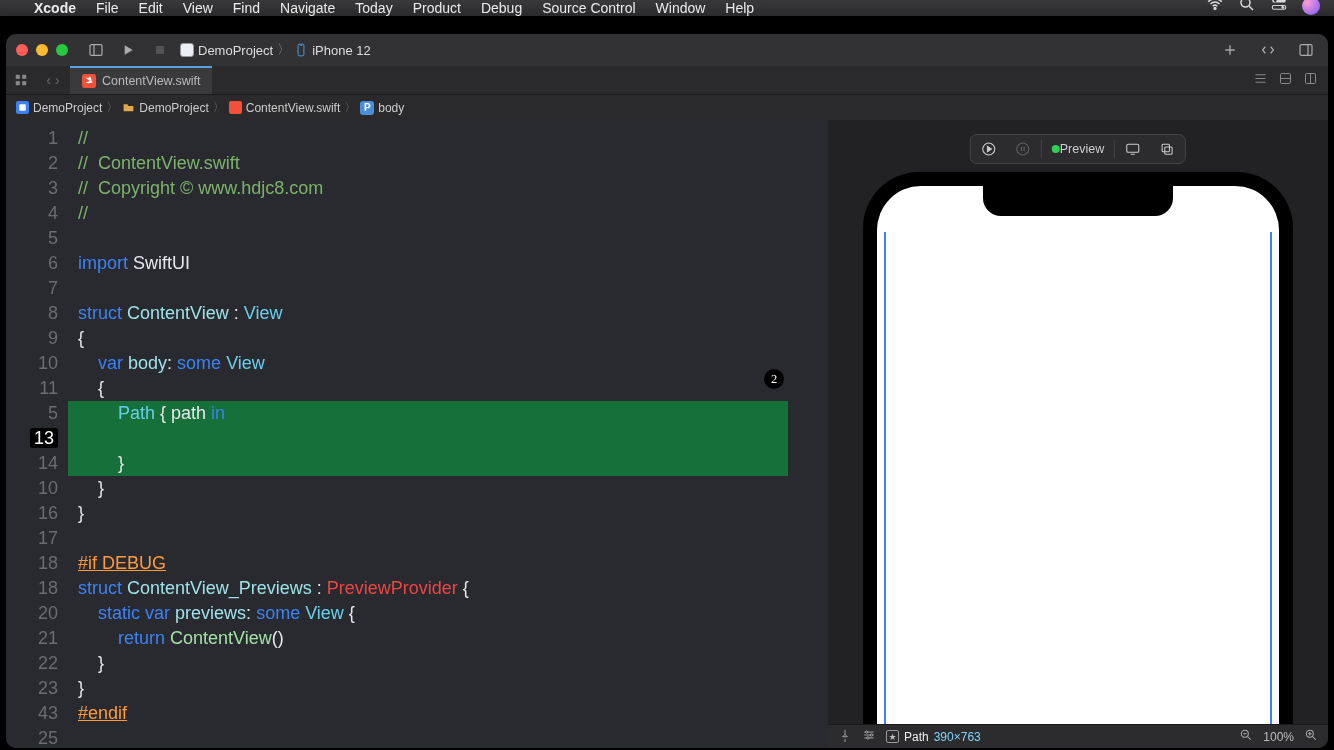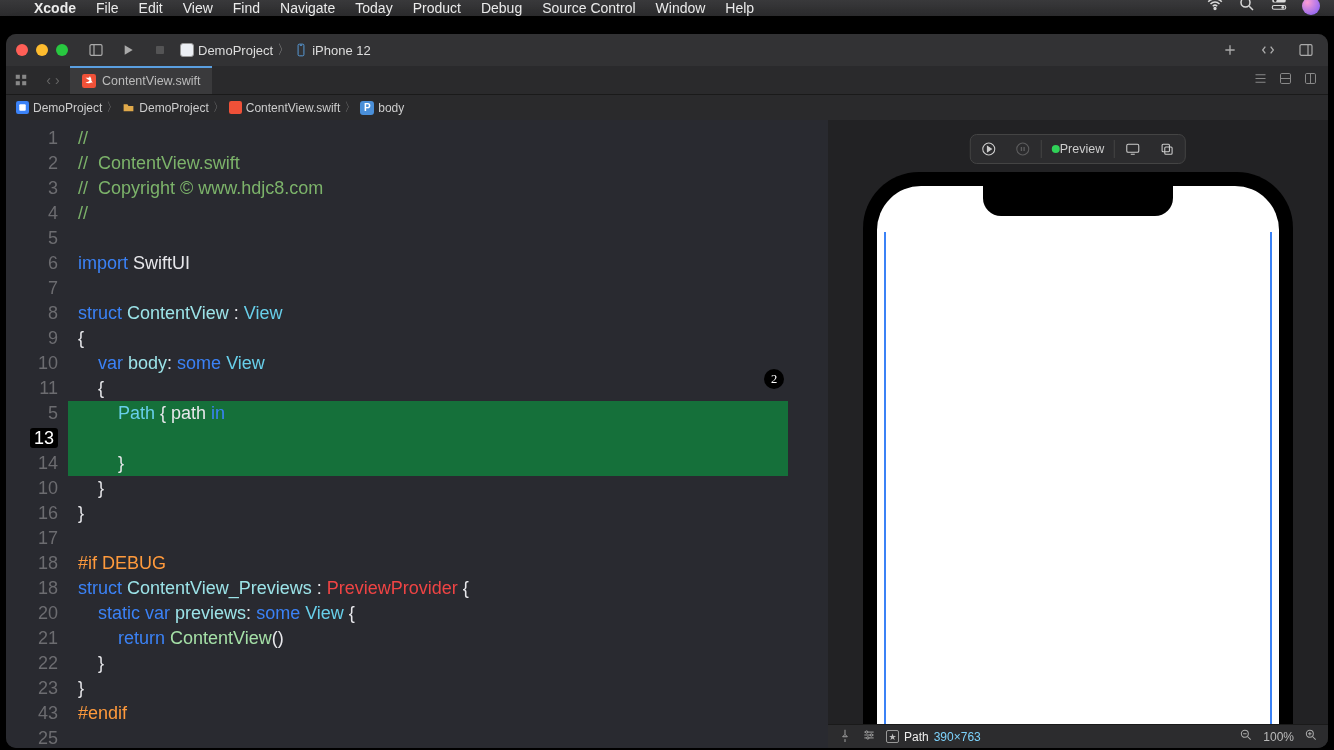--- a/index.html
+++ b/index.html
@@ -60,21 +60,21 @@
 .code .ln { position: relative; z-index: 1; padding-left: 10px; }
 .code .hlbg { position:absolute; left:0; right:40px; background:#15703a; z-index:0; }
 .gutter .cur { background: #000; color: #fff; border-radius: 3px; padding: 0 4px; }
 .c-comment { color: #7cb36a; }
 .c-keyword { color: #3b82f6; }
 .c-type { color: #9ce3e8; }
 .c-typelight { color: #68cfea; }
 .c-prov { color: #ef4444; }
 .c-plain { color: #e7e7eb; }
 .c-call { color: #a5e0a7; }
-.c-prep { color: #ff9a3c; }
+.c-prep { color: #ff9a3c; text-decoration: underline; }
 .badge { position: absolute; top: 249px; right: 44px; width: 20px; height: 20px; border-radius: 50%; background: #000; color: #fff; font-size: 12.5px; display:flex; align-items:center; justify-content:center; font-family: -apple-system; z-index:3; }
 
 
 .canvas { width: 500px; background: #222224; display: flex; flex-direction: column; position: relative; }
 .preview-toolbar { position: absolute; top: 14px; left: 50%; transform: translateX(-50%); height: 30px; background: #2c2c2e; border: 1px solid #444; border-radius: 7px; display: flex; align-items: center; gap: 2px; padding: 2px; z-index: 5; }
 .preview-toolbar .pbtn { height: 24px; padding: 0 8px; display:flex; align-items:center; color:#ccc; font-size:12.5px; border-radius:4px; }
 .preview-toolbar .pbtn.live .dot { width:8px; height:8px; border-radius:50%; background:#30d158; display:inline-block; }
 .preview-toolbar .ic { width:16px; height:16px; }
 .preview-toolbar .div { width:1px; height:18px; background:#444; }
 

